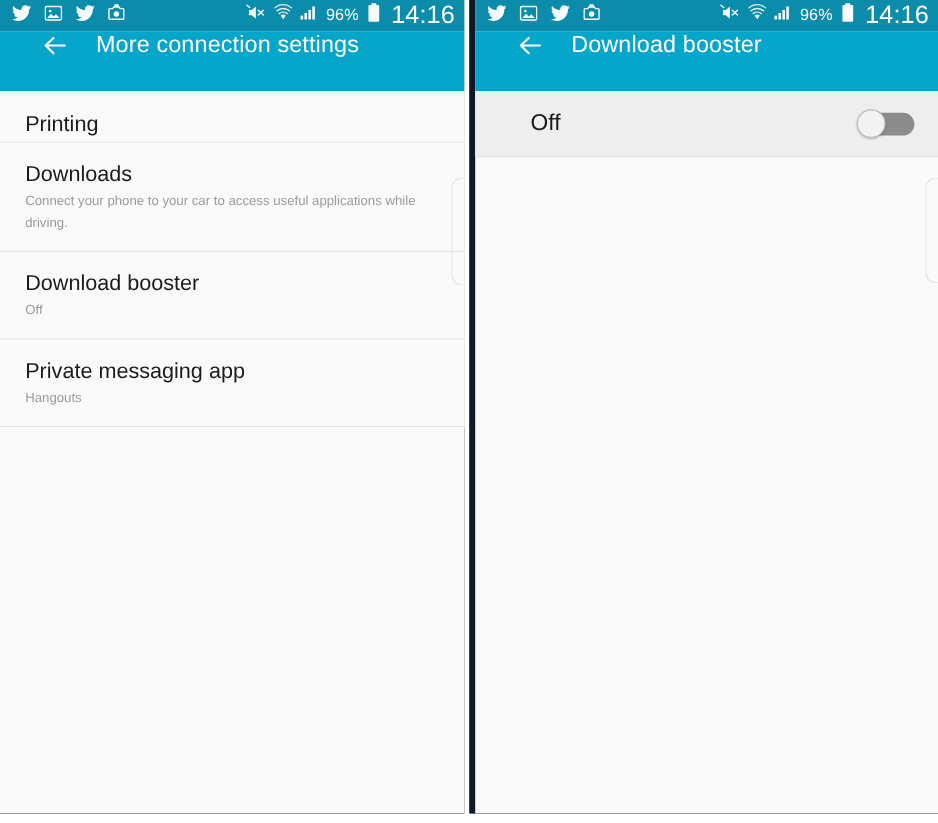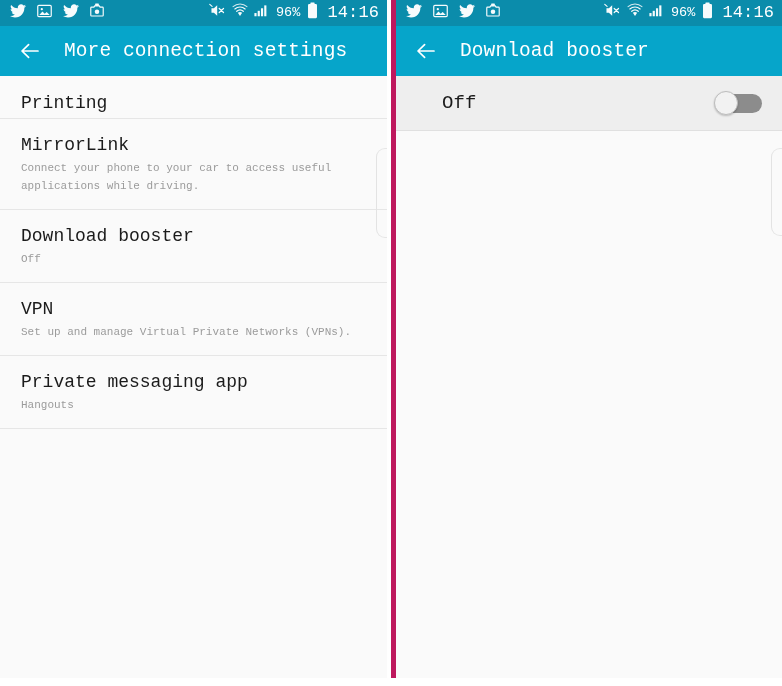--- a/index.html
+++ b/index.html
@@ -14,23 +14,22 @@
     width: 782px; height: 686px;
     background: #ffffff;
   }
 
   
   .panel {
     position: absolute;
     top: 0;
     width: 391px;
     height: 678px;
-    background: #be185d;
+    background: #0f172a;
     overflow: hidden;
-    font-family: Liberation Mono, monospace;
   }
   .panel-left  { left: 0; }
   .panel-right { left: 391px; width: 391px; }
   .panel-right .inner { margin-left: 5px; width: 386px; height: 100%; background: #fafafa; position: relative; }
   .panel-left  .inner { width: 387px; height: 100%; background: #fafafa; position: relative; }
   .gutter {
     position: absolute;
     left: 387px; top: 0;
     width: 9px; height: 686px;
     background: #ffffff;
@@ -51,29 +50,29 @@
   .sb-icon { display: block; opacity: .97; }
   .sb-text {
     font-size: 13.5px;
     font-weight: 400;
     letter-spacing: .1px;
     color: #ffffff;
     line-height: 26px;
     white-space: nowrap;
   }
   .sb-battery { margin-left: 1px; }
-  .sb-clock { font-size: 17px; margin-left: 3px; }
+  .sb-clock { font-size: 21px; margin-left: 3px; }
 
   
   .appbar {
     height: 50px;
     background: #06a5ca;
     display: flex;
-    align-items: center;
-    padding-left: 18px;
+    align-items: flex-start;
+    padding-left: 34px;
   }
   .back-arrow { width: 24px; height: 24px; flex: 0 0 auto; }
   .appbar-title {
     color: #ffffff;
     font-size: 19.5px;
     font-weight: 400;
     margin-left: 22px;
     letter-spacing: .1px;
     white-space: nowrap;
   }
@@ -245,33 +244,29 @@
         <span class="appbar-title">More connection settings</span>
       </div>
 
       <div class="list">
 
         <div class="list-item item-compact">
           <div class="item-title">Printing</div>
         </div>
 
         <div class="list-item">
-          <div class="item-title">MirrorLink</div>
+          <div class="item-title">Downloads</div>
           <div class="item-sub">Connect your phone to your car to access useful applications while driving.</div>
         </div>
 
         <div class="list-item">
           <div class="item-title">Download booster</div>
           <div class="item-sub">Off</div>
         </div>
 
-        <div class="list-item">
-          <div class="item-title">VPN</div>
-          <div class="item-sub">Set up and manage Virtual Private Networks (VPNs).</div>
-        </div>
 
         <div class="list-item">
           <div class="item-title">Private messaging app</div>
           <div class="item-sub">Hangouts</div>
         </div>
 
       </div>
 
       <div class="scroll-edge scroll-edge-left"></div>
     </div>

